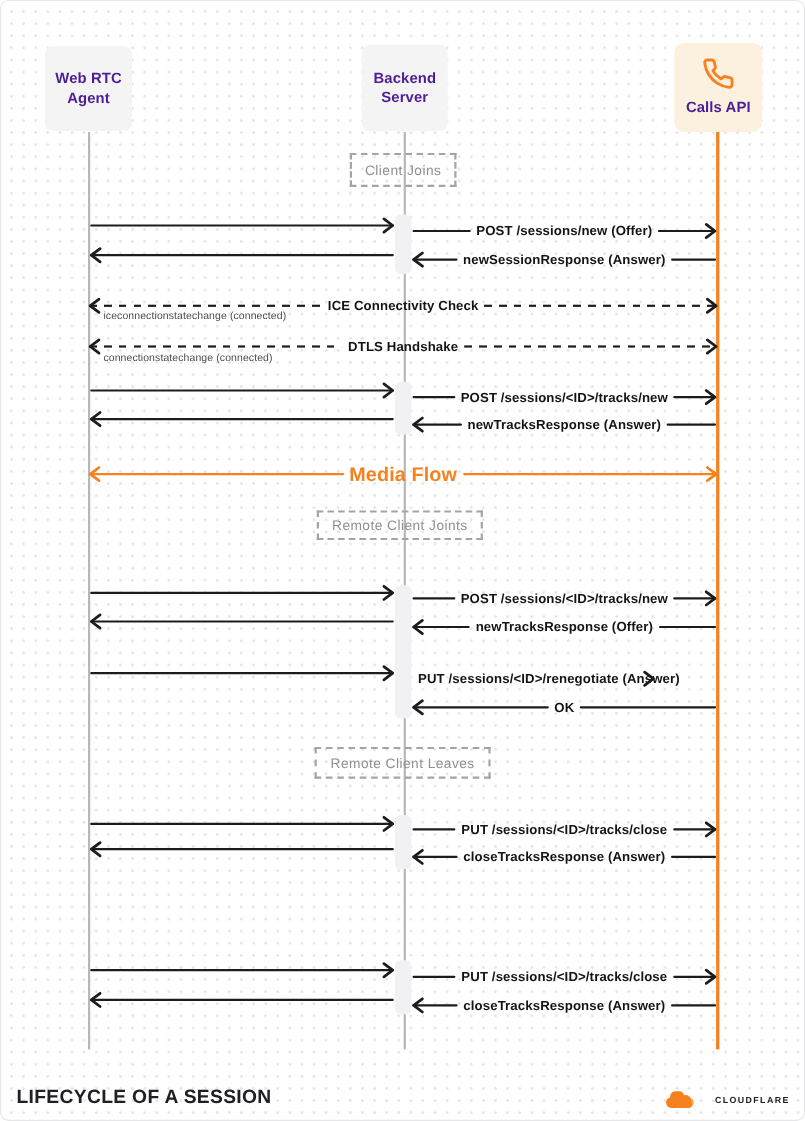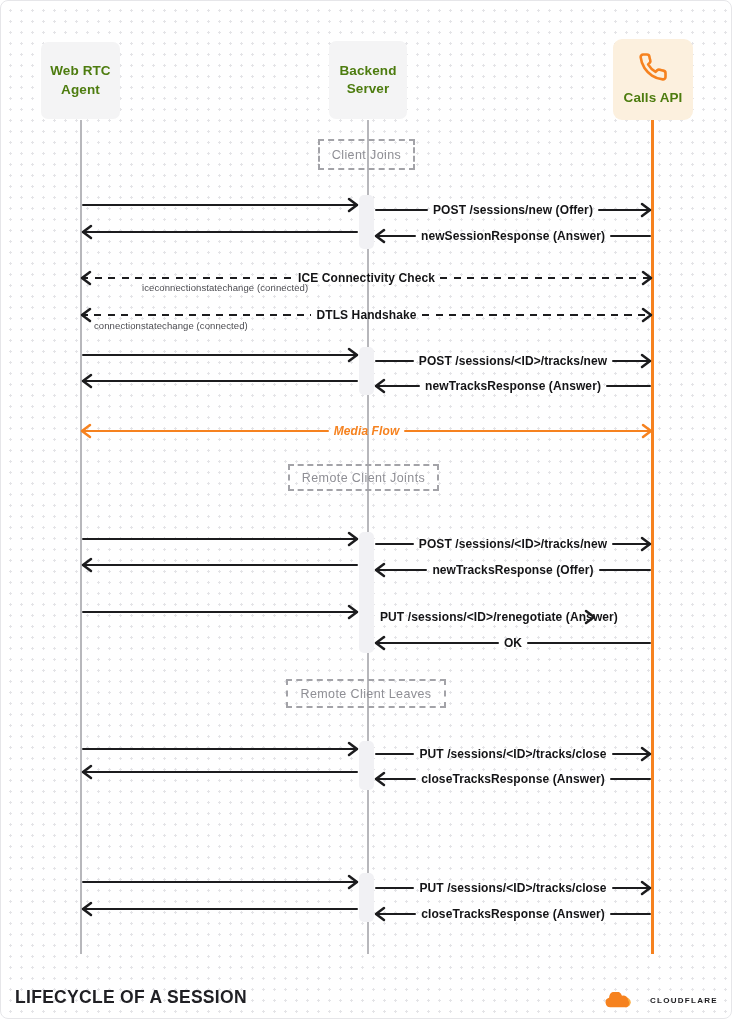--- a/index.html
+++ b/index.html
@@ -11,21 +11,21 @@
     background-size:11px 11px;background-position:4px 4px;
     border:1px solid #e6e6e9;border-radius:8px;
     font-family:"Liberation Sans",sans-serif;
   }
   
   .actor{
     position:absolute;display:flex;flex-direction:column;align-items:center;justify-content:center;
     background:#f4f4f5;border-radius:7px;text-align:center;gap:7px;
   }
   .actor-label{
-    white-space:pre-line;font-weight:700;font-size:13.5px;line-height:1.35;color:#4d7c0f;letter-spacing:.1px;
+    white-space:pre-line;font-weight:700;font-size:13.5px;line-height:1.35;color:#4c1d95;letter-spacing:.1px;
   }
   #actor-webrtc{left:40px;top:41px;width:79px;height:77px;}
   #actor-backend{left:328px;top:40px;width:78px;height:78px;}
   #actor-calls{left:612px;top:38px;width:80px;height:81px;background:#fcf0de;border-radius:9px;}
   
   .lifeline{position:absolute;top:119px;height:834px;width:1.5px;background:#b7b7bb;}
   #life-webrtc{left:79px;}
   #life-backend{left:366px;}
   #life-calls{left:650px;width:2.6px;background:#f6821f;}
   
@@ -36,21 +36,21 @@
     border:2px dashed #a3a3a8;color:#8f8f95;font-size:12.5px;font-weight:500;letter-spacing:.4px;
   }
   
   .msg{position:absolute;height:16px;display:flex;align-items:center;}
   .ln{flex:1;height:2.4px;background:#1c1c1e;border-radius:1px;}
   .ln.dashed{background:repeating-linear-gradient(90deg,#1c1c1e 0 7px,transparent 7px 13.5px);border-radius:0;}
   .msg .lbl{
     flex:0 0 auto;padding:0 5px;font-size:12px;font-weight:700;color:#141416;letter-spacing:.1px;white-space:nowrap;
   }
   .msg.accent .ln{background:#f6821f;}
-  .msg.accent .lbl{color:#f6821f;font-size:12px;font-style:italic;}
+  .msg.accent .lbl{color:#f6821f;font-size:18px;}
   .head{position:absolute;top:50%;transform:translateY(-50%);}
   .head.r{right:-1px;}
   .head.l{left:-1px;}
   
   .note{position:absolute;font-size:9.5px;color:#4b4b50;letter-spacing:.1px;}
   
   .footer-title{
     position:absolute;left:14px;top:986px;font-size:17.5px;font-weight:700;color:#202024;letter-spacing:.3px;
   }
   .brand{position:absolute;right:13px;top:991px;display:flex;align-items:center;gap:18px;}
@@ -289,21 +289,21 @@
       <div class="msg" style="left: 374px; top: 905px; width: 276px;">
         <div class="ln"></div>
         <span class="lbl">closeTracksResponse (Answer)</span>
         <div class="ln"></div>
         <svg class="head l" width="12" height="16" viewBox="0 0 12 16">
           <path d="M10 2 L2 8 L10 14" fill="none" stroke="#1C1C1E" stroke-width="2.5" stroke-linecap="round" stroke-linejoin="round"></path>
         </svg>
       </div>
     </div>
 
-  <div class="note" style="left:93px;top:281px;margin-left:48px;">iceconnectionstatechange (connected)</div>
+  <div class="note" style="left:93px;top:281px;">iceconnectionstatechange (connected)</div>
   <div class="note" style="left:93px;top:319px;">connectionstatechange (connected)</div>
 
   <div class="footer-title">LIFECYCLE OF A SESSION</div>
   <div class="brand">
     <span style="line-height:0;">
       <svg width="28" height="17" viewBox="0 0 46 28">
         <circle cx="36" cy="17" r="8" fill="#fbad41"></circle>
         <path fill="#f6821f" d="M10.5 25a8 8 0 0 1-2.2-15.7A11 11 0 0 1 29.6 6.2 8 8 0 0 1 39.8 14a7.4 7.4 0 0 1-2.4 11z"></path>
       </svg>
     </span>

